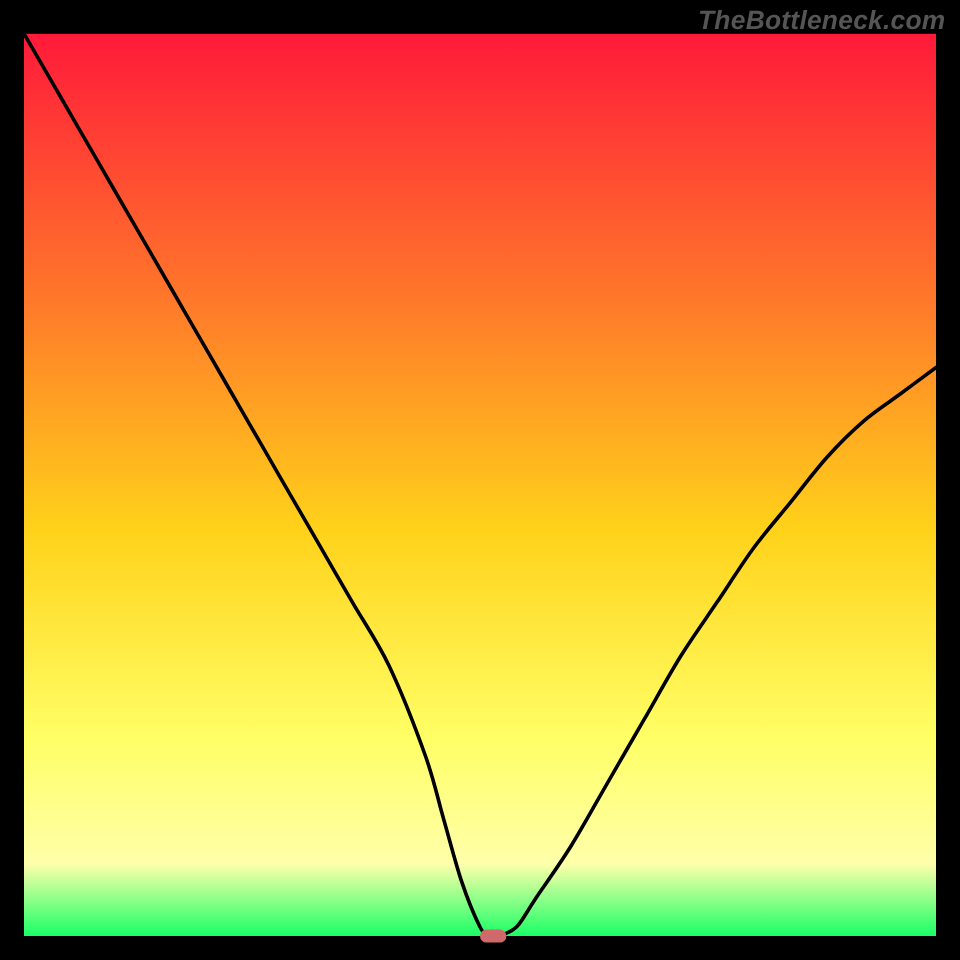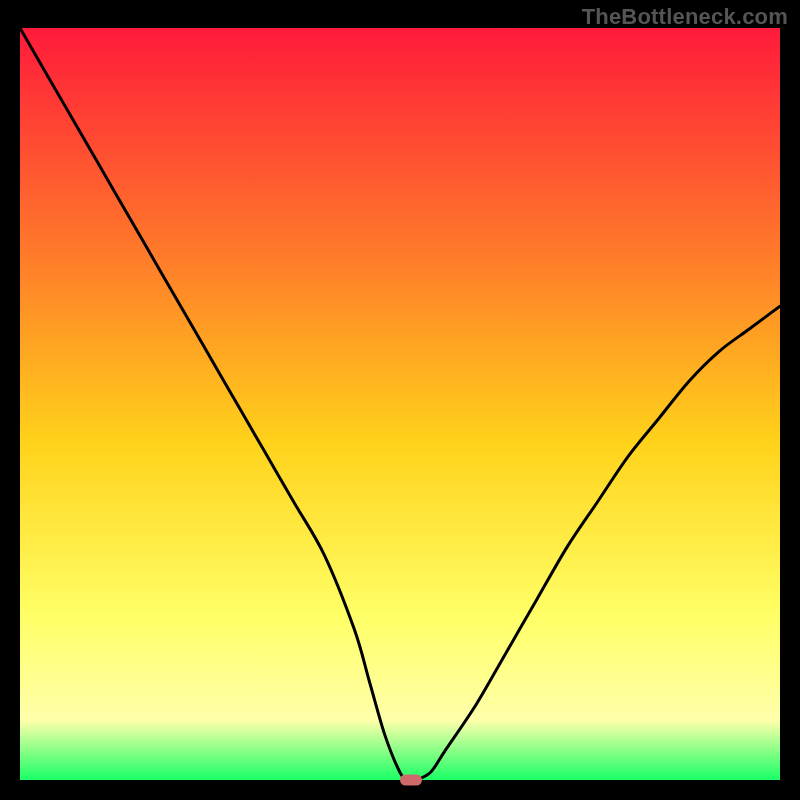--- a/index.html
+++ b/index.html
@@ -9,20 +9,21 @@
     height: 800px;
     background: #000;
     overflow: hidden;
     font-family: Arial, Helvetica, sans-serif;
   }
   .frame {
     position: relative;
     width: 800px;
     height: 800px;
     background: #000;
+    font-style: italic;
   }
   .watermark {
     position: absolute;
     top: 4px;
     right: 12px;
     color: #555;
     font-size: 22px;
     font-weight: 600;
     letter-spacing: 0.2px;
     z-index: 10;

